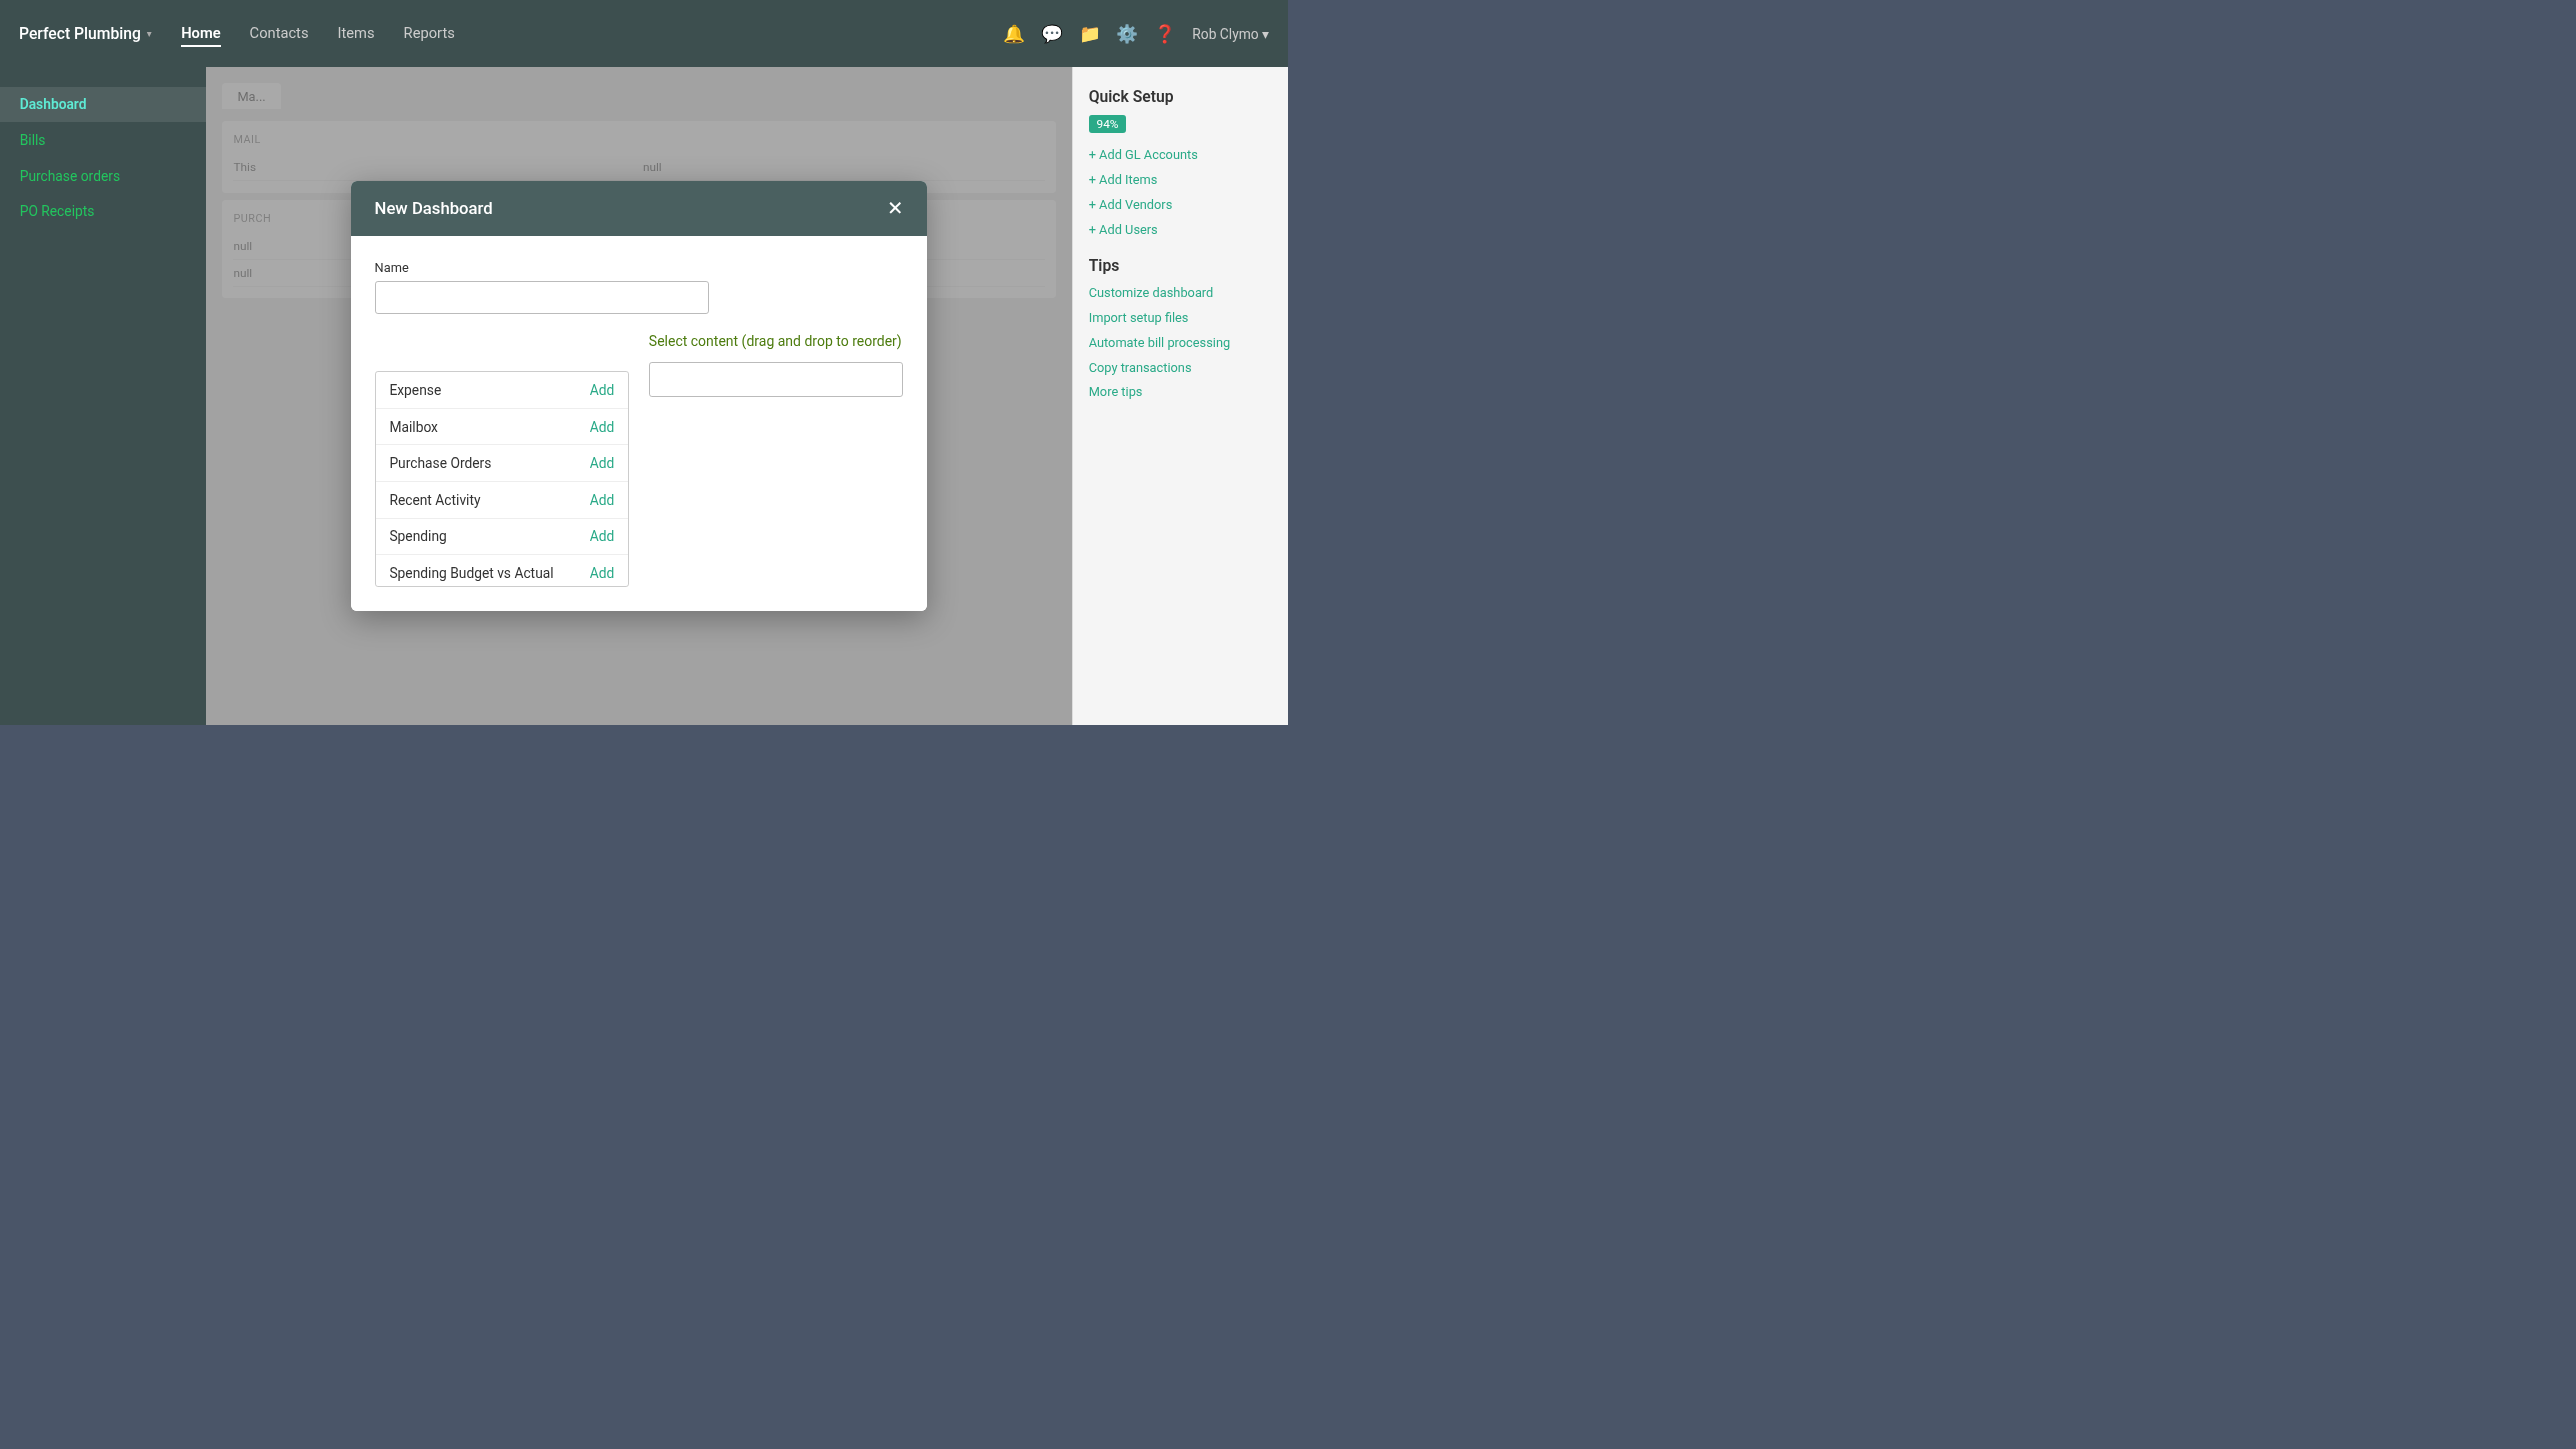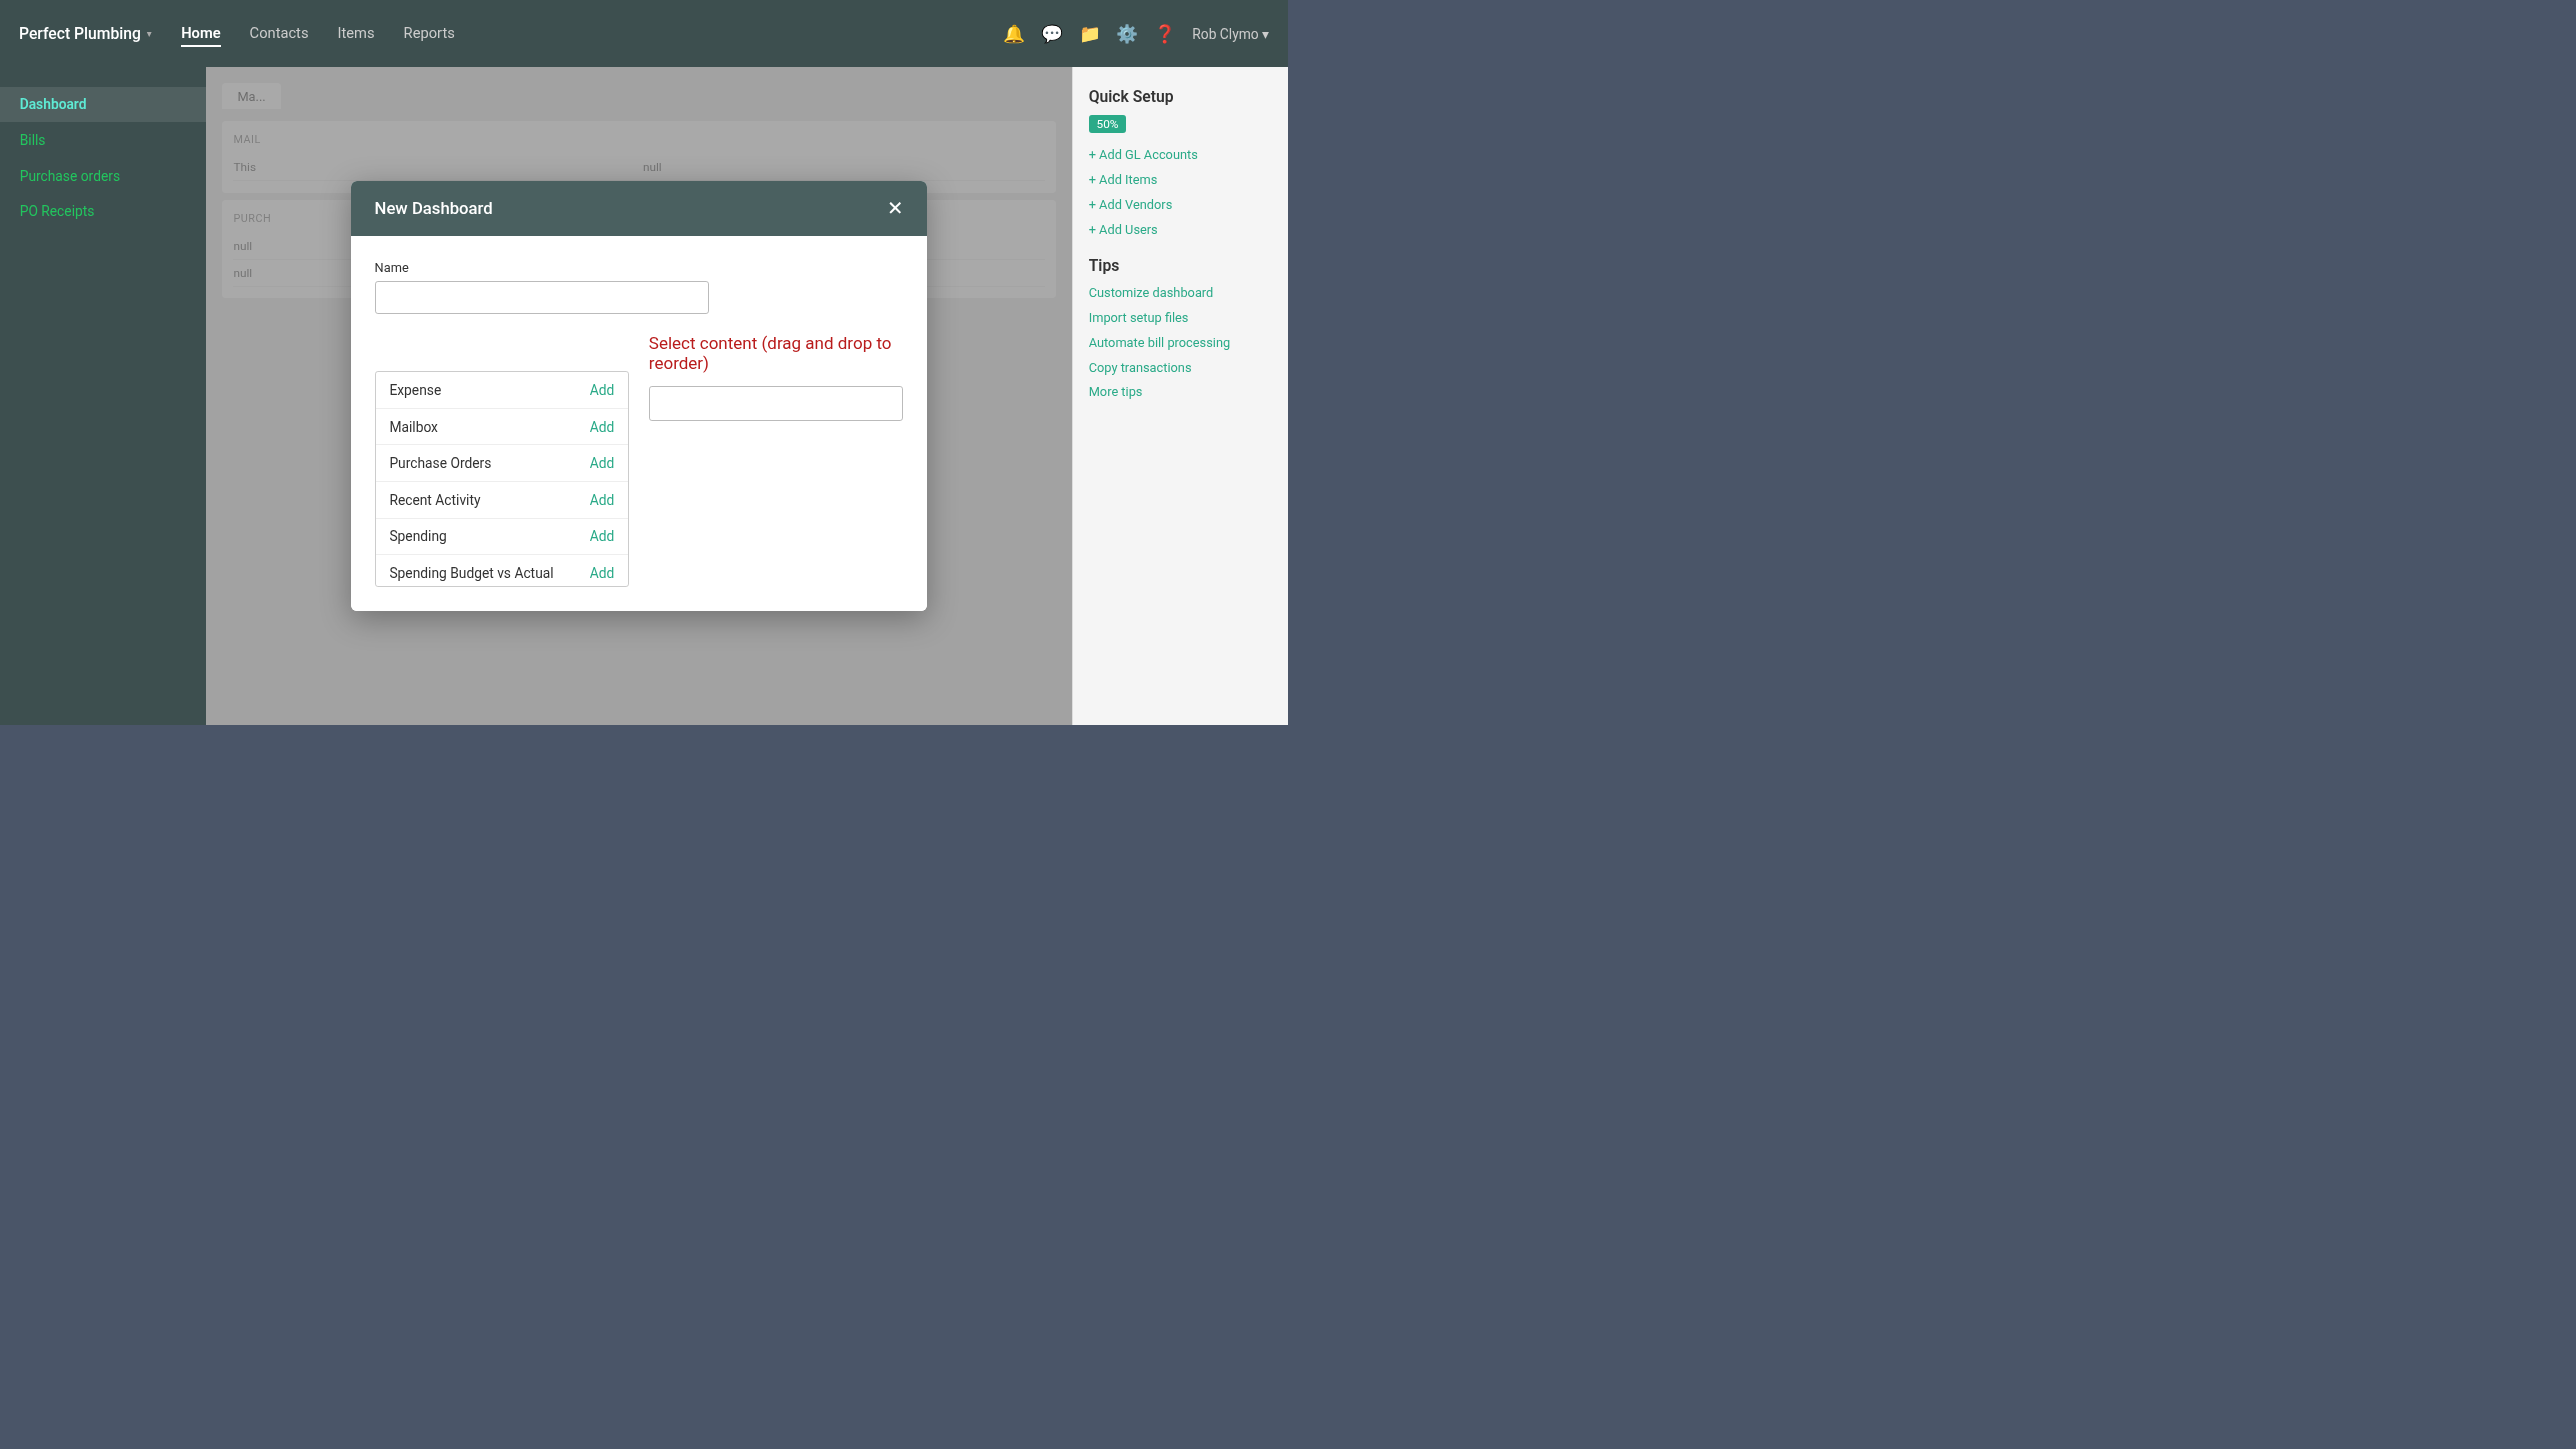--- a/index.html
+++ b/index.html
@@ -212,22 +212,22 @@
       align-items: flex-start;
     }
     .col-left {
       flex: 1;
       margin-top: 38px;
     }
     .col-right {
       flex: 1;
     }
     .select-content-label {
-      font-size: 17px;
-      color: #b91c1c;
+      font-size: 14px;
+      color: #4d7c0f;
       margin-bottom: 13px;
     }
     .select-content-input {
       width: 100%;
       padding: 7.9px 9.8px;
       border: 1px solid #bbb;
       border-radius: 2.9px;
       font-size: 13.8px;
       outline: none;
       height: 35px;
@@ -464,21 +464,21 @@
       </div>
     </div>
 
     <div class="page-footer">
       <span>© 2020 Spendwise  •  Terms of Use  •  Privacy Policy</span>
     </div>
   </div>
 
   <div class="right-panel">
     <div class="quick-setup-title">Quick Setup</div>
-    <div class="progress-badge">50%</div>
+    <div class="progress-badge">94%</div>
     <a class="setup-link">+ Add GL Accounts</a>
     <a class="setup-link">+ Add Items</a>
     <a class="setup-link">+ Add Vendors</a>
     <a class="setup-link">+ Add Users</a>
 
     <div class="tips-title">Tips</div>
     <a class="tip-link">Customize dashboard</a>
     <a class="tip-link">Import setup files</a>
     <a class="tip-link">Automate bill processing</a>
     <a class="tip-link">Copy transactions</a>

